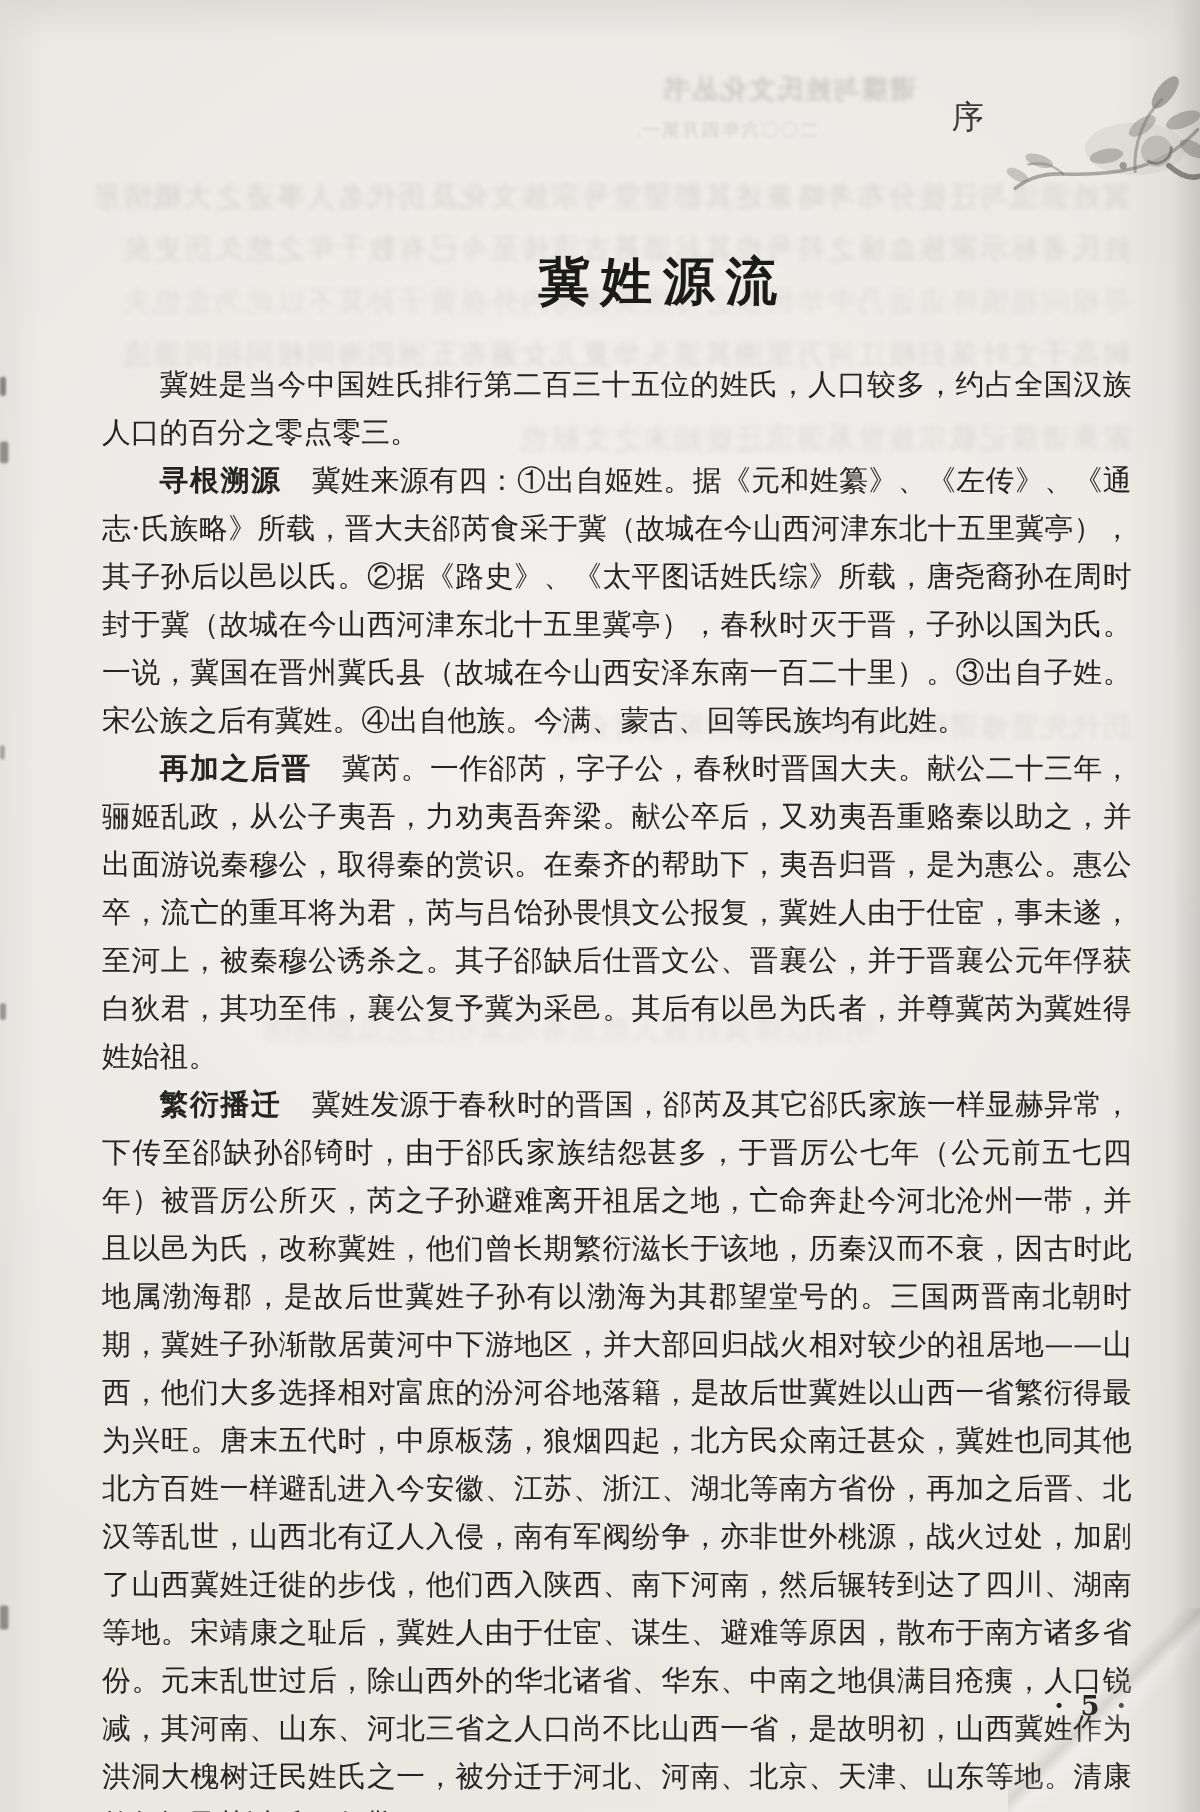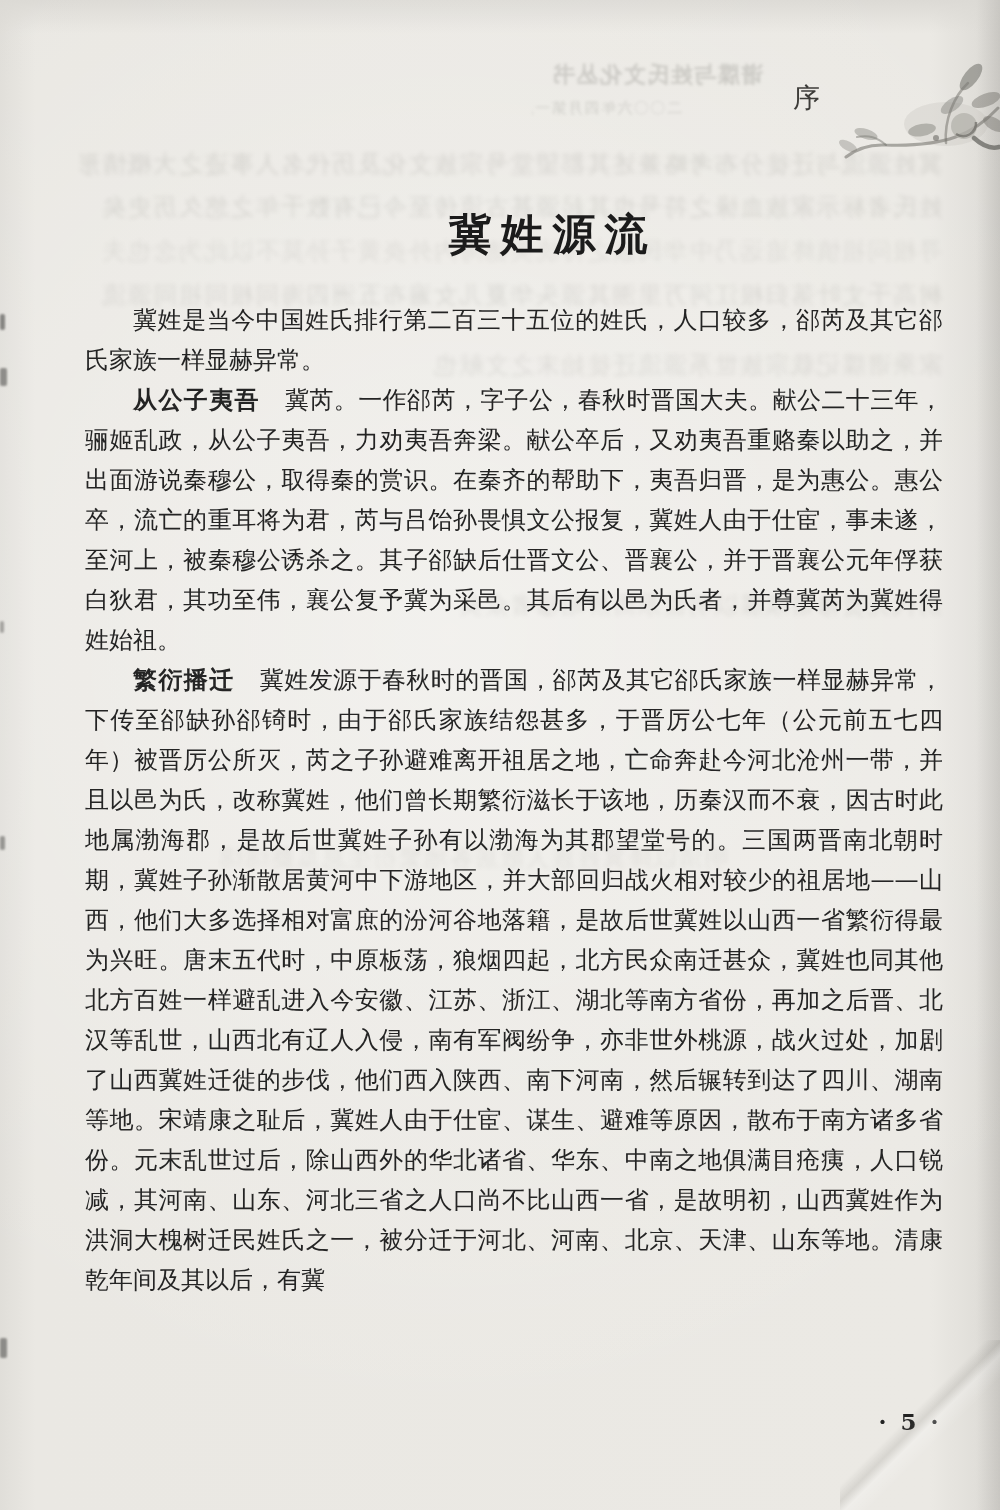--- a/index.html
+++ b/index.html
@@ -116,22 +116,23 @@
       <ellipse cx="166" cy="74" rx="12" ry="6" transform="rotate(30 166 74)" opacity=".5"></ellipse>
     </g>
     <circle cx="136" cy="76" r="13" fill="#b3b1ab" opacity=".75"></circle>
     <path d="M128,84 A13 13 0 0 0 148,72" fill="none" stroke="#55544f" stroke-width="2.5" opacity=".55"></path>
     <circle cx="108" cy="88" r="3" fill="#55544f" opacity=".5"></circle>
   </svg>
 
   <div class="title">冀姓源流</div>
 
   <div class="body">
-    <p><b class="ph"></b><span>冀姓是当今中国姓氏排行第二百三十五位的姓氏，人口较多，郤芮及其它郤氏家族一样显赫异常。</span></p>
-    <p><b class="ph">从公子夷吾</b><span>冀芮。一作郤芮，字子公，春秋时晋国大夫。献公二十三年，骊姬乱政，从公子夷吾，力劝夷吾奔梁。献公卒后，又劝夷吾重赂秦以助之，并出面游说秦穆公，取得秦的赏识。在秦齐的帮助下，夷吾归晋，是为惠公。惠公卒，流亡的重耳将为君，芮与吕饴孙畏惧文公报复，冀姓人由于仕宦，事未遂，至河上，被秦穆公诱杀之。其子郤缺后仕晋文公、晋襄公，并于晋襄公元年俘获白狄君，其功至伟，襄公复予冀为采邑。其后有以邑为氏者，并尊冀芮为冀姓得姓始祖。</span></p>
+    <p><b class="ph"></b><span>冀姓是当今中国姓氏排行第二百三十五位的姓氏，人口较多，约占全国汉族人口的百分之零点零三。</span></p>
+    <p><b class="ph">寻根溯源</b><span>冀姓来源有四：①出自姬姓。据《元和姓纂》、《左传》、《通志·氏族略》所载，晋大夫郤芮食采于冀（故城在今山西河津东北十五里冀亭），其子孙后以邑以氏。②据《路史》、《太平图话姓氏综》所载，唐尧裔孙在周时封于冀（故城在今山西河津东北十五里冀亭），春秋时灭于晋，子孙以国为氏。一说，冀国在晋州冀氏县（故城在今山西安泽东南一百二十里）。③出自子姓。宋公族之后有冀姓。④出自他族。今满、蒙古、回等民族均有此姓。</span></p>
+    <p><b class="ph">再加之后晋</b><span>冀芮。一作郤芮，字子公，春秋时晋国大夫。献公二十三年，骊姬乱政，从公子夷吾，力劝夷吾奔梁。献公卒后，又劝夷吾重赂秦以助之，并出面游说秦穆公，取得秦的赏识。在秦齐的帮助下，夷吾归晋，是为惠公。惠公卒，流亡的重耳将为君，芮与吕饴孙畏惧文公报复，冀姓人由于仕宦，事未遂，至河上，被秦穆公诱杀之。其子郤缺后仕晋文公、晋襄公，并于晋襄公元年俘获白狄君，其功至伟，襄公复予冀为采邑。其后有以邑为氏者，并尊冀芮为冀姓得姓始祖。</span></p>
     <p><b class="ph">繁衍播迁</b><span>冀姓发源于春秋时的晋国，郤芮及其它郤氏家族一样显赫异常，下传至郤缺孙郤锜时，由于郤氏家族结怨甚多，于晋厉公七年（公元前五七四年）被晋厉公所灭，芮之子孙避难离开祖居之地，亡命奔赴今河北沧州一带，并且以邑为氏，改称冀姓，他们曾长期繁衍滋长于该地，历秦汉而不衰，因古时此地属渤海郡，是故后世冀姓子孙有以渤海为其郡望堂号的。三国两晋南北朝时期，冀姓子孙渐散居黄河中下游地区，并大部回归战火相对较少的祖居地——山西，他们大多选择相对富庶的汾河谷地落籍，是故后世冀姓以山西一省繁衍得最为兴旺。唐末五代时，中原板荡，狼烟四起，北方民众南迁甚众，冀姓也同其他北方百姓一样避乱进入今安徽、江苏、浙江、湖北等南方省份，再加之后晋、北汉等乱世，山西北有辽人入侵，南有军阀纷争，亦非世外桃源，战火过处，加剧了山西冀姓迁徙的步伐，他们西入陕西、南下河南，然后辗转到达了四川、湖南等地。宋靖康之耻后，冀姓人由于仕宦、谋生、避难等原因，散布于南方诸多省份。元末乱世过后，除山西外的华北诸省、华东、中南之地俱满目疮痍，人口锐减，其河南、山东、河北三省之人口尚不比山西一省，是故明初，山西冀姓作为洪洞大槐树迁民姓氏之一，被分迁于河北、河南、北京、天津、山东等地。清康乾年间及其以后，有冀</span></p>
   </div>
 
   <div class="page-number">· 5 ·</div>
 
   <div class="mark m1"></div>
   <div class="mark m2"></div>
   <div class="mark m3"></div>
   <div class="mark m4"></div>
   <div class="mark m5"></div>

